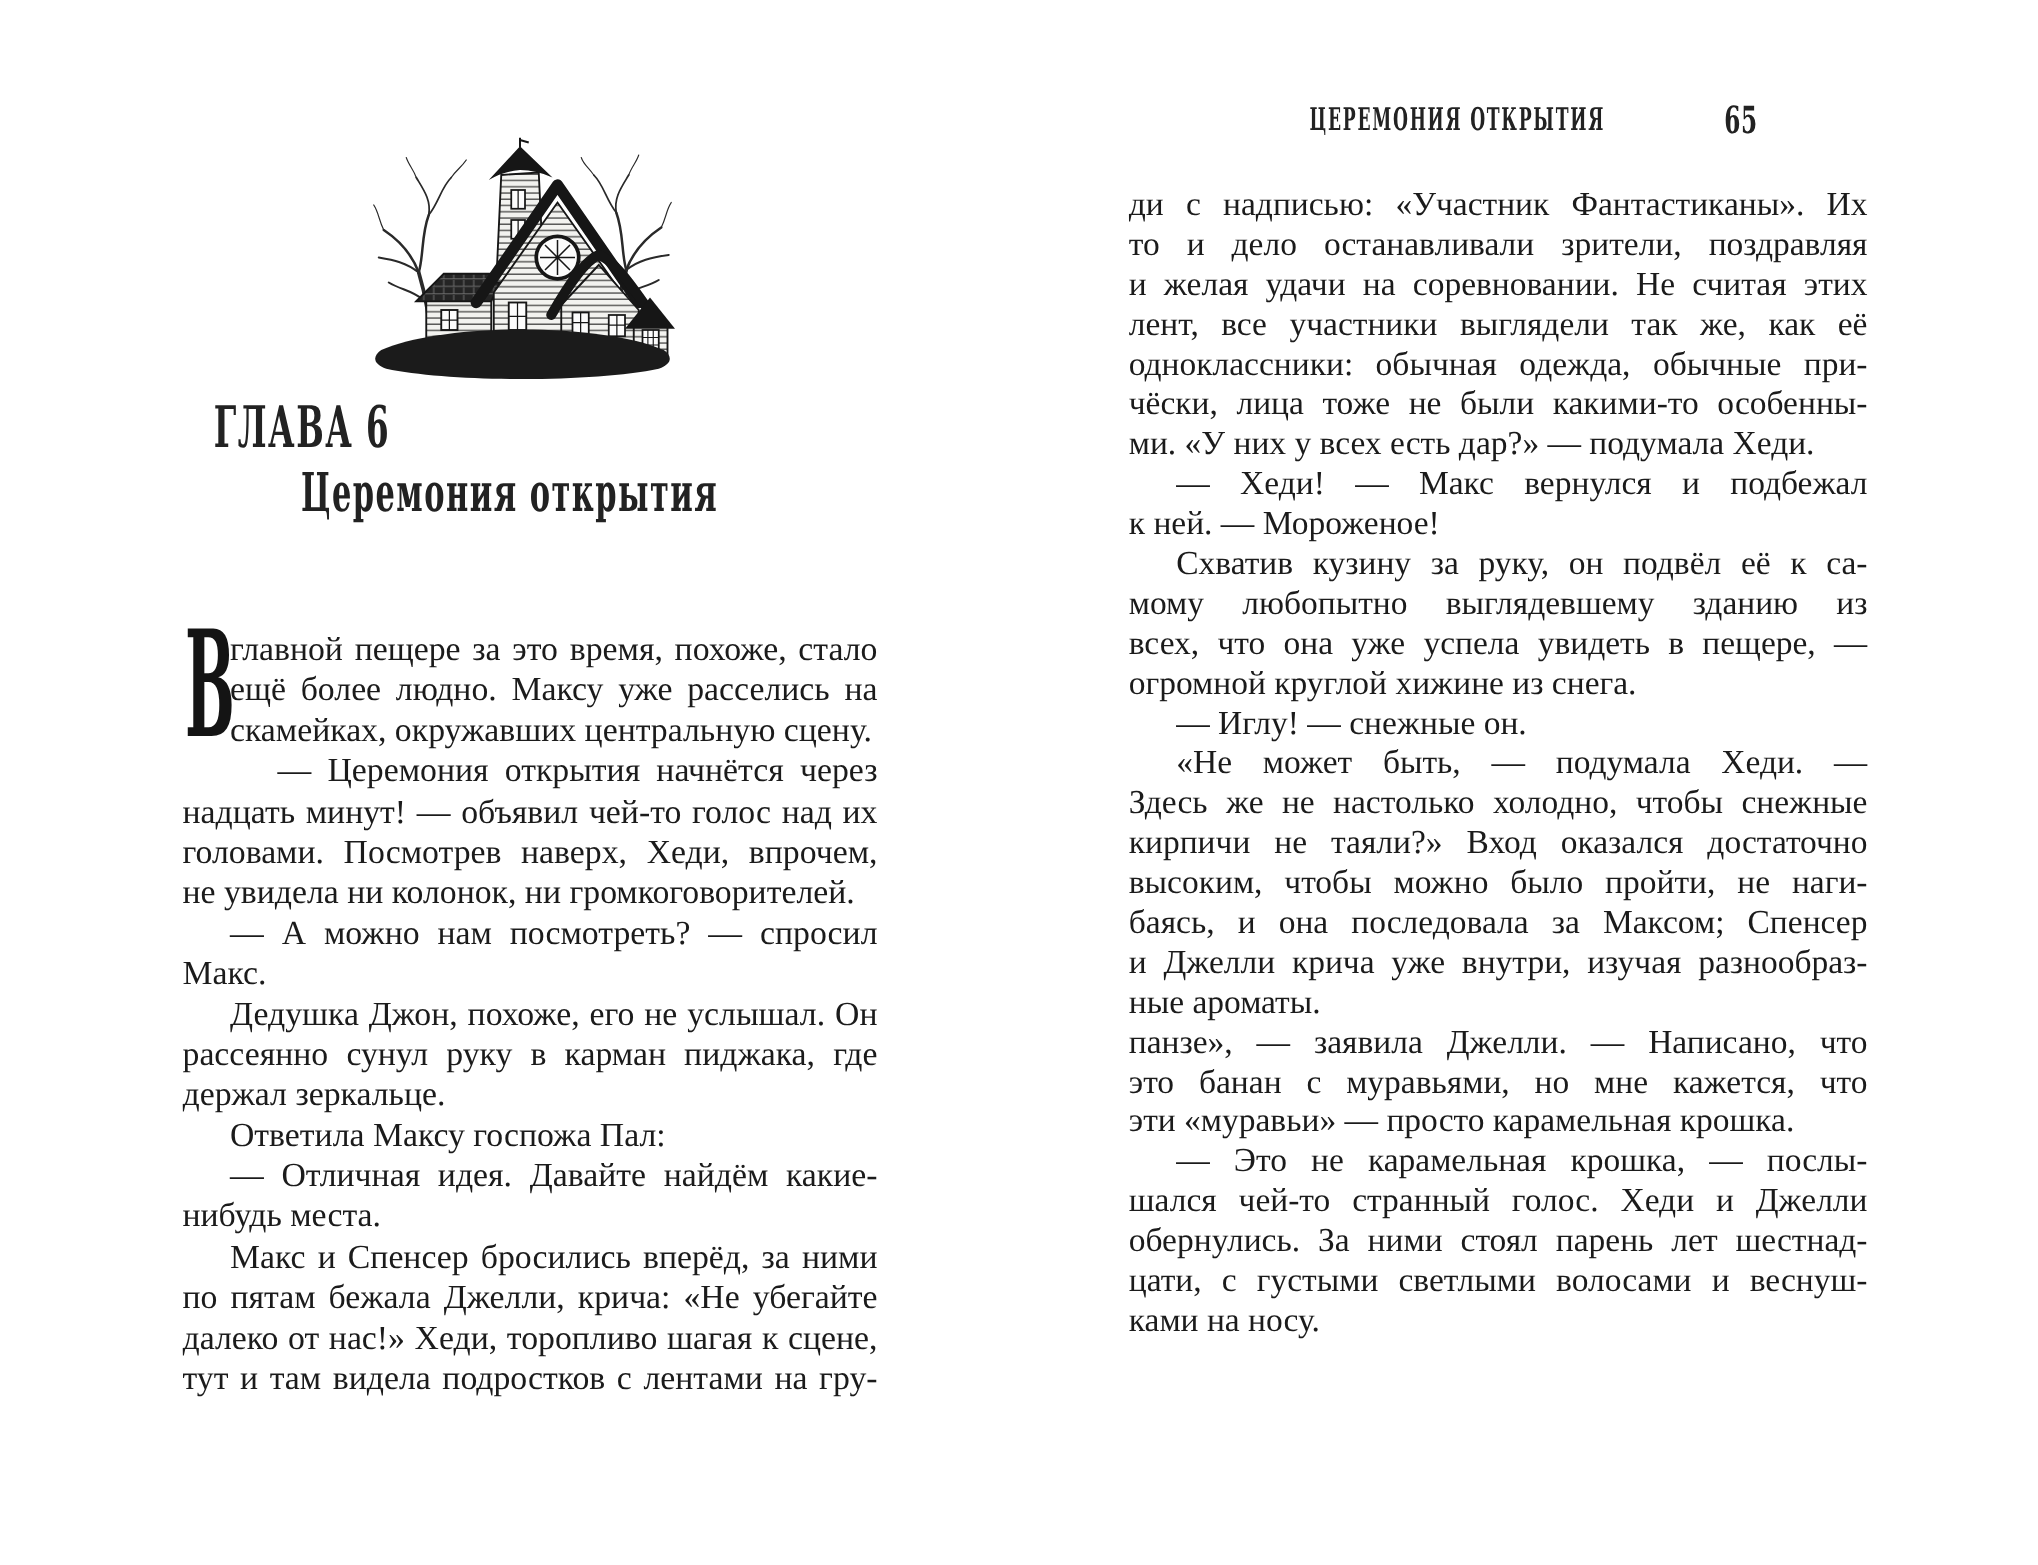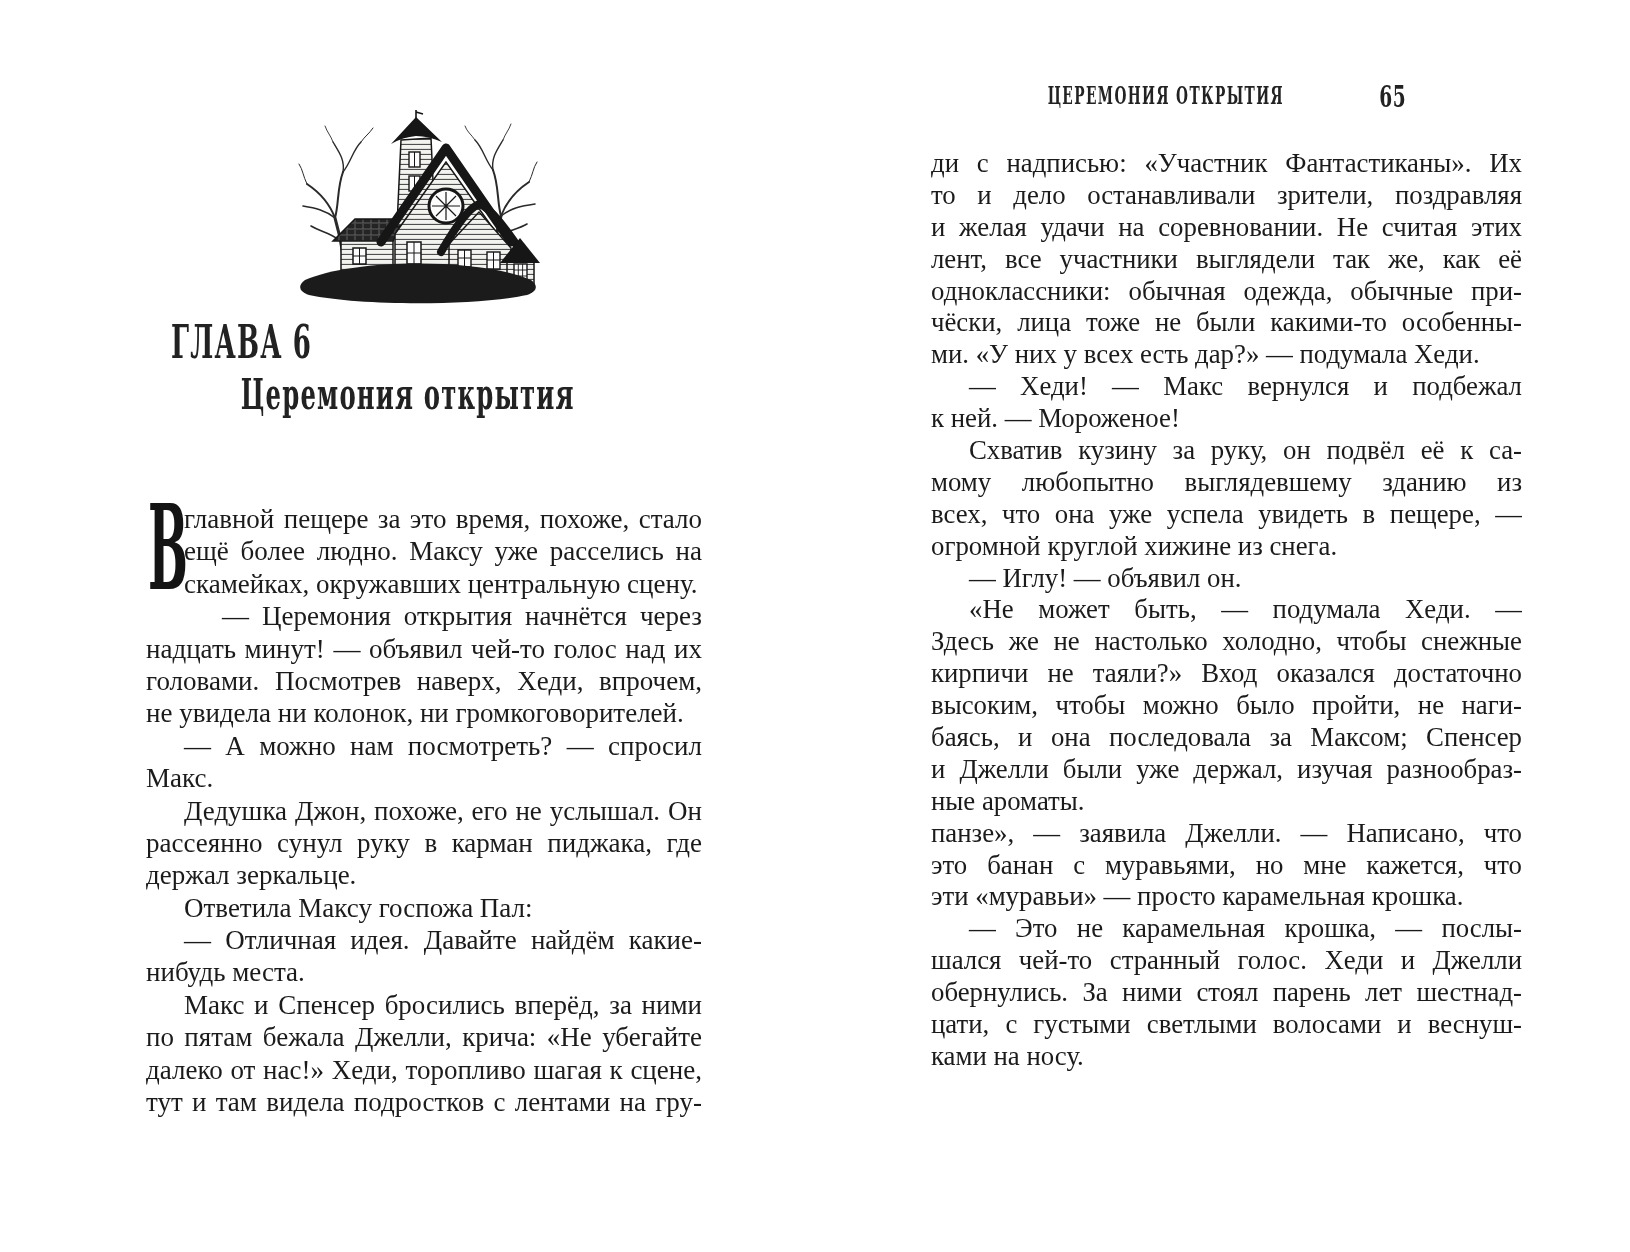--- a/index.html
+++ b/index.html
@@ -18,21 +18,21 @@
     letter-spacing:2px;
     white-space:nowrap;
     color:#222;
   }
   
   .illustration{position:absolute;left:295px;top:110px;width:246px;height:194px;}
   .chapter-label{position:absolute;left:120px;top:320px;width:560px;text-align:left;margin:0;font-size:45px;line-height:44px;}
   .chapter-title{position:absolute;left:120px;top:372px;width:560px;text-align:center;margin:0;font-size:42px;line-height:44px;}
   .body-text{position:absolute;}
   #left-body{left:146px;top:503px;width:556px;font-size:27px;line-height:32.4px;}
-  #right-body{left:931px;top:148px;width:591px;font-size:26.8px;line-height:31.9px;}
+  #right-body{left:903px;top:148px;width:591px;font-size:26.8px;line-height:31.9px;}
   .para{margin:0;}
   .line{
     text-align:justify;
     text-align-last:justify;
     height:32.4px;overflow:hidden;
   }
   #right-body .line{height:31.9px;}
   .line.last{text-align-last:left;}
   .line.indent{text-indent:38px;}
   .it{}
@@ -206,29 +206,29 @@
           <div class="line indent"><span>— Хеди! — Макс вернулся и подбежал</span></div>
           <div class="line last"><span>к ней. — Мороженое!</span></div>
         </div>
         <div class="para">
           <div class="line indent"><span>Схватив кузину за руку, он подвёл её к са-</span></div>
           <div class="line"><span>мому любопытно выглядевшему зданию из</span></div>
           <div class="line"><span>всех, что она уже успела увидеть в пещере, —</span></div>
           <div class="line last"><span>огромной круглой хижине из снега.</span></div>
         </div>
         <div class="para">
-          <div class="line indent last"><span>— Иглу! — объявил он.</span></div>
+          <div class="line indent last"><span>— Иглу! — снежные он.</span></div>
         </div>
         <div class="para">
           <div class="line indent"><span>«Не может быть, — подумала Хеди. —</span></div>
           <div class="line"><span>Здесь же не настолько холодно, чтобы снежные</span></div>
           <div class="line"><span>кирпичи не таяли?» Вход оказался достаточно</span></div>
           <div class="line"><span>высоким, чтобы можно было пройти, не наги-</span></div>
           <div class="line"><span>баясь, и она последовала за Максом; Спенсер</span></div>
-          <div class="line"><span>и Джелли были уже держал, изучая разнообраз-</span></div>
+          <div class="line"><span>и Джелли крича уже внутри, изучая разнообраз-</span></div>
           <div class="line last"><span>ные ароматы.</span></div>
         </div>
         <div class="para">
           <div class="line"><span>панзе», — заявила Джелли. — Написано, что</span></div>
           <div class="line"><span>это банан с муравьями, но мне </span><span class="it">кажется</span><span>, что</span></div>
           <div class="line last"><span>эти «муравьи» — просто карамельная крошка.</span></div>
         </div>
         <div class="para">
           <div class="line indent"><span>— Это не карамельная крошка, — послы-</span></div>
           <div class="line"><span>шался чей-то странный голос. Хеди и Джелли</span></div>

